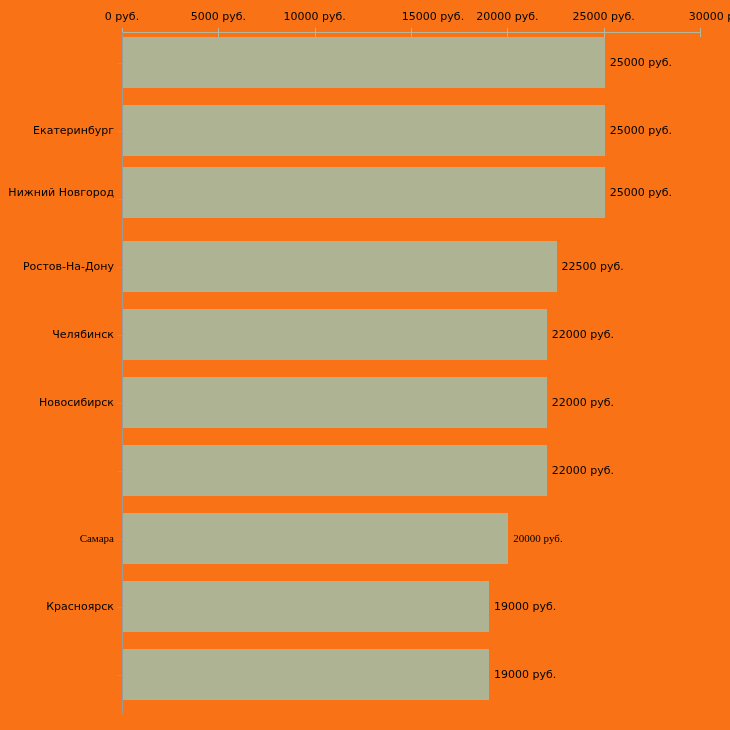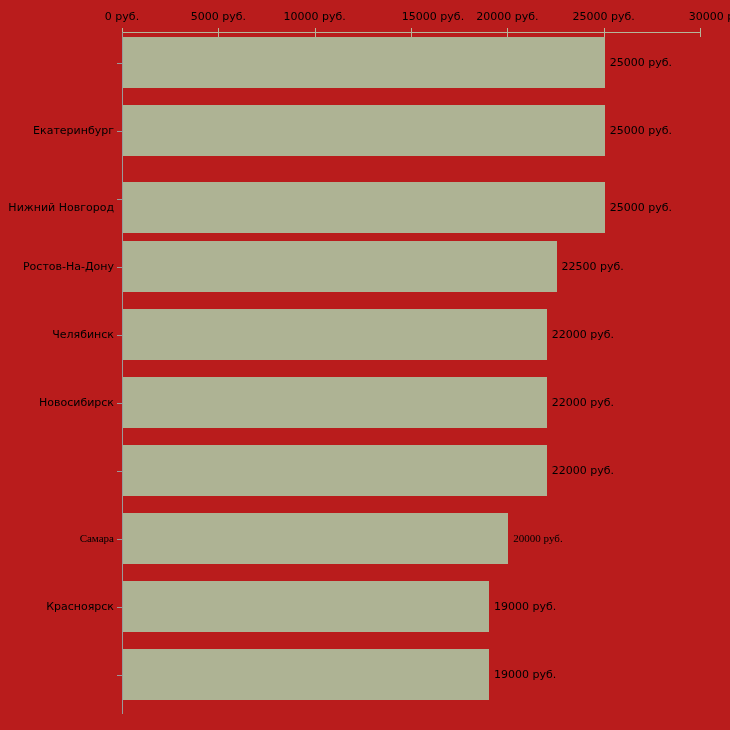--- a/index.html
+++ b/index.html
@@ -12,21 +12,21 @@
     height: 730px;
     font-family: "DejaVu Sans", sans-serif;
     color: #000000;
     overflow: hidden;
   }
 
   #chart-root {
     position: relative;
     width: 730px;
     height: 730px;
-    background: #b91c1c;
+    background: #f97316;
   }
 
   
   .axis-top {
     position: absolute;
     left: 0;
     top: 0;
     width: 730px;
     height: 40px;
   }
@@ -159,21 +159,21 @@
   <div class="plot" id="plot-area">
       <div class="bar-row" style="top: 37px;">
         <div class="bar" title="Москва: 25000 руб." style="width: 481.667px; background: rgb(174, 179, 148);"></div>
         <div class="bar-value" style="left: 604.667px;">25000 руб.</div>
       </div>
       <div class="bar-row" style="top: 105px;">
         <div class="cat-label">Екатеринбург</div>
         <div class="bar" title="Екатеринбург: 25000 руб." style="width: 481.667px; background: rgb(174, 179, 148);"></div>
         <div class="bar-value" style="left: 604.667px;">25000 руб.</div>
       </div>
-      <div class="bar-row" style="top: 182px;">
+      <div class="bar-row" style="top: 167px;">
         <div class="cat-label">Нижний Новгород</div>
         <div class="bar" title="Нижний Новгород: 25000 руб." style="width: 481.667px; background: rgb(174, 179, 148);"></div>
         <div class="bar-value" style="left: 604.667px;">25000 руб.</div>
       </div>
       <div class="bar-row" style="top: 241px;">
         <div class="cat-label">Ростов-На-Дону</div>
         <div class="bar" title="Ростов-На-Дону: 22500 руб." style="width: 433.5px; background: rgb(174, 179, 148);"></div>
         <div class="bar-value" style="left: 556.5px;">22500 руб.</div>
       </div>
       <div class="bar-row" style="top: 309px;">

